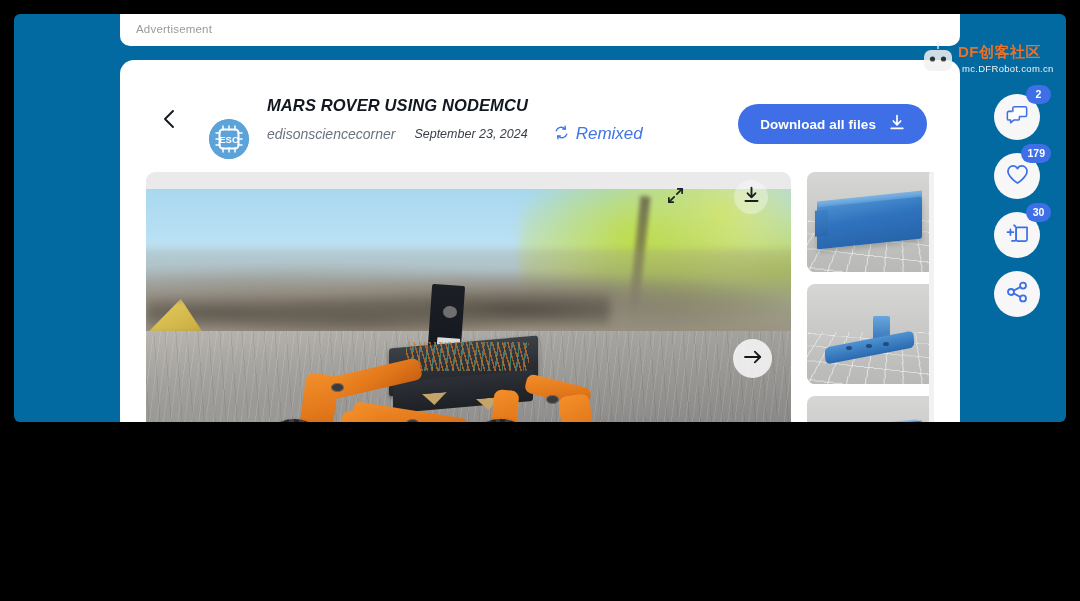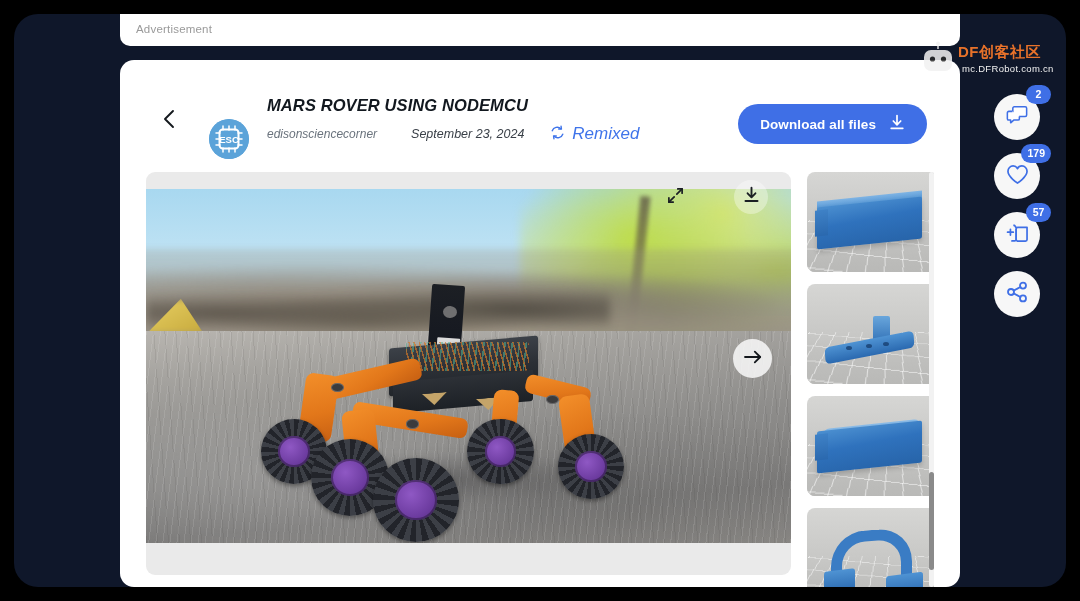--- a/index.html
+++ b/index.html
@@ -18,23 +18,23 @@
     width: 1080px;
     height: 601px;
     background: #000000;
   }
 
   .page {
     position: absolute;
     left: 14px;
     top: 14px;
     width: 1052px;
-    height: 573px;
-    background: #0f172a;
-    border-radius: 24px;
+    height: 408px;
+    background: #0369a1;
+    border-radius: 6px;
     overflow: hidden;
   }
 
   
   .ad-strip {
     position: absolute;
     left: 106px;
     top: 0px;
     width: 840px;
     height: 32px;
@@ -114,23 +114,23 @@
     white-space: nowrap;
   }
   .meta-row {
     margin-top: 9px;
     display: flex;
     align-items: center;
     gap: 0px;
     white-space: nowrap;
   }
   .meta-author {
-    font-size: 12px;
+    font-size: 14px;
     color: #6a737d;
-    margin-right: 34px;
+    margin-right: 19px;
   }
   .meta-date {
     font-size: 12.5px;
     color: #3a4048;
     margin-right: 26px;
   }
   .remix-link {
     display: flex;
     align-items: center;
     gap: 7px;
@@ -765,21 +765,21 @@
       </div>
 
       <div class="action-item">
         <span>
           <svg width="23" height="21" viewBox="0 0 24 22" fill="none">
             <path d="M10.4 4.6 L9 2.6 H7.6 M22 4.6 H12.2 A1.6 1.6 0 0 0 10.6 6.2 V17.4 A1.6 1.6 0 0 0 12.2 19 H20.4 A1.6 1.6 0 0 0 22 17.4 Z" stroke="#3f6fe6" stroke-width="1.8" stroke-linejoin="round" fill="none"></path>
             <path d="M10.6 6.4 L10.6 17.2 A1.6 1.6 0 0 1 9 18.8 L6.2 18.8" stroke="#3f6fe6" stroke-width="1.8" fill="none" stroke-linecap="round"></path>
             <path d="M4.6 6.6 L4.6 12.6 M1.6 9.6 L7.6 9.6" stroke="#3f6fe6" stroke-width="1.8" stroke-linecap="round"></path>
           </svg>
         </span>
-        <span class="action-badge">57</span>
+        <span class="action-badge">30</span>
       </div>
 
       <div class="action-item">
         <span>
           <svg width="22" height="22" viewBox="0 0 22 22" fill="none">
             <circle cx="17" cy="4.6" r="3" stroke="#3f6fe6" stroke-width="1.8" fill="none"></circle>
             <circle cx="5" cy="11" r="3" stroke="#3f6fe6" stroke-width="1.8" fill="none"></circle>
             <circle cx="17" cy="17.4" r="3" stroke="#3f6fe6" stroke-width="1.8" fill="none"></circle>
             <path d="M7.7 9.6 L14.4 6 M7.7 12.4 L14.4 16" stroke="#3f6fe6" stroke-width="1.8" stroke-linecap="round"></path>
           </svg>

